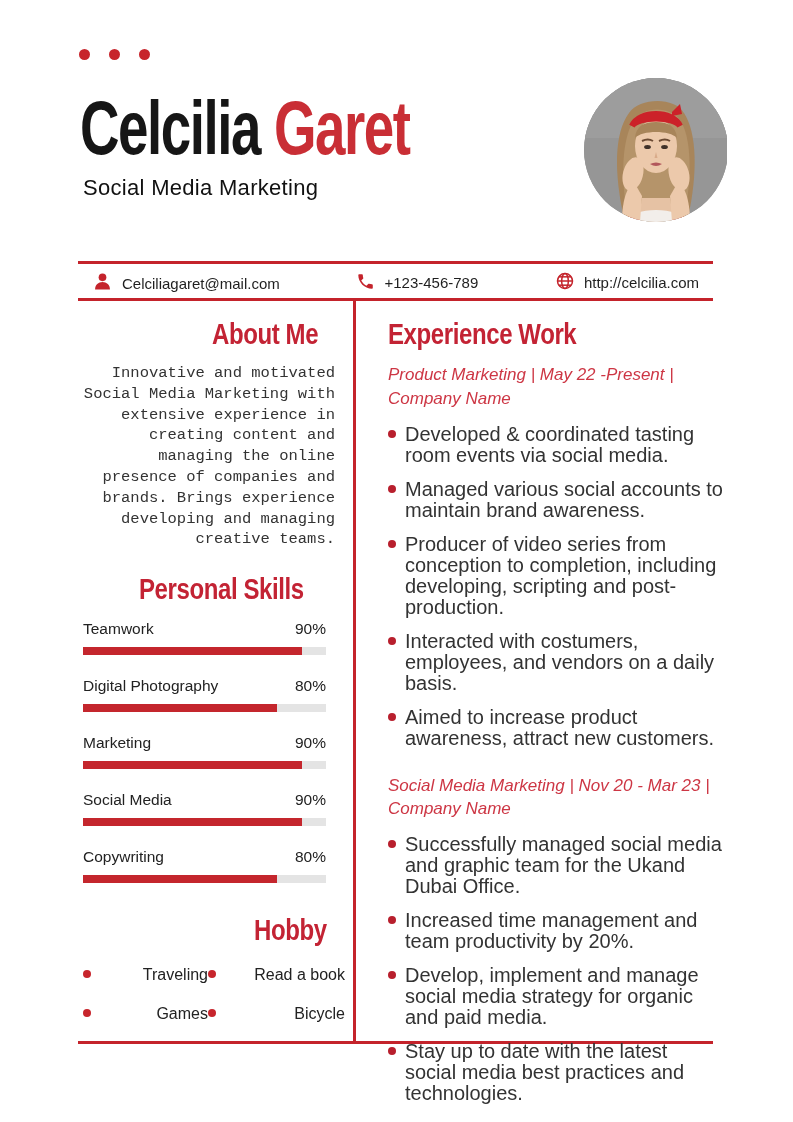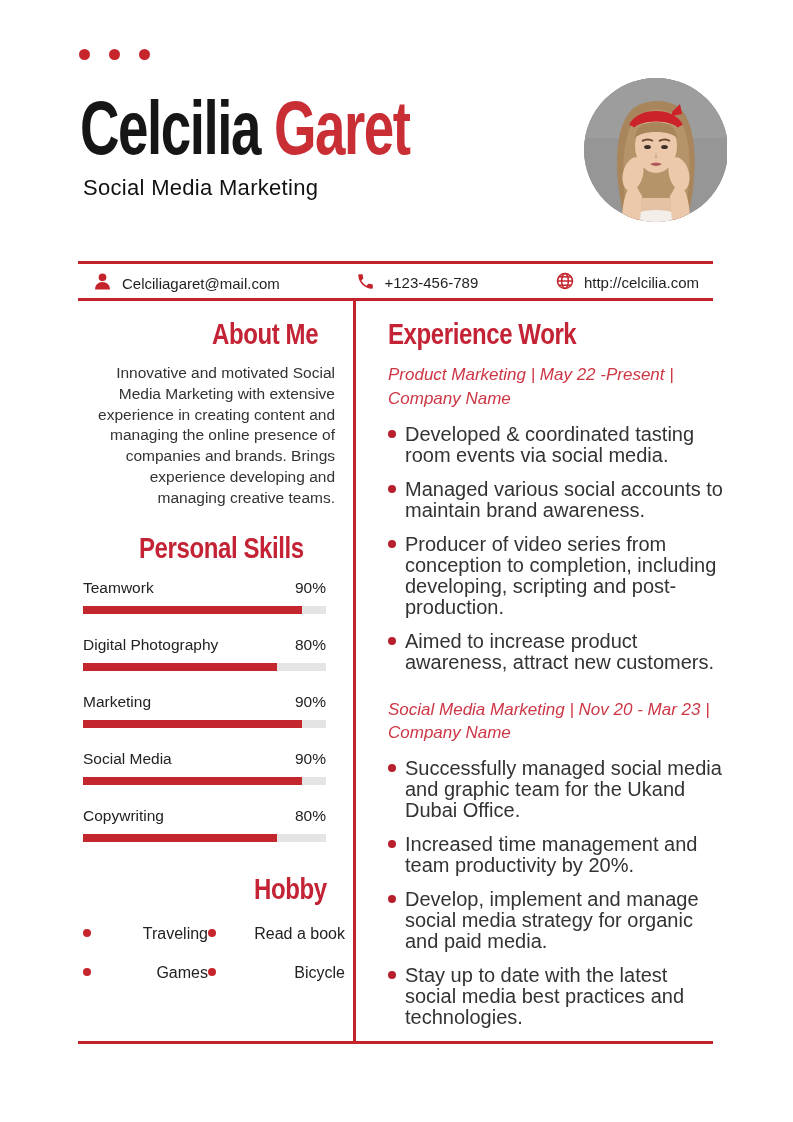--- a/index.html
+++ b/index.html
@@ -57,21 +57,21 @@
     font-size:30px;font-weight:700;color:#c32334;
     letter-spacing:-.5px;line-height:1.1;
     transform:scaleX(.8);transform-origin:0 50%;
     margin:0;white-space:nowrap;
   }
   .left-col .sec-title.first{margin-top:16px;}
   .right-col .sec-title{margin-top:16px;}
 
   .about-text{
     margin:13px 0 0 0;width:252px;
-    font-size:15.5px;line-height:20.8px;color:#333333;
+    font-size:15.5px;line-height:20.8px;color:#333333;font-family:Liberation Mono, monospace;
   }
 
   
   .skills-title{margin-top:22px;}
   .skill{margin-top:15px;width:243px;}
   .skill-row{display:flex;justify-content:space-between;align-items:baseline;
     font-size:15.5px;color:#222222;}
   .track{margin-top:9px;height:8px;background:#e4e4e4;width:100%;}
   .fill{height:8px;background:#c4262d;}
   .skill + .skill{margin-top:22px;}
@@ -246,20 +246,21 @@
   </div>
 
   <div class="right-col">
     <h2 class="sec-title">Experience Work</h2>
 
     <p class="job-head">Product Marketing | May 22 -Present | Company Name</p>
     <ul class="bullets">
       <li>Developed &amp; coordinated tasting room events via social media.</li>
       <li>Managed various social accounts to maintain brand awareness.</li>
       <li>Producer of video series from conception to completion, including developing, scripting and post-production.</li>
+      <li>Interacted with costumers, employees, and vendors on a daily basis.</li>
       <li>Aimed to increase product awareness, attract new customers.</li>
     </ul>
 
     <p class="job-head second">Social Media Marketing | Nov 20 - Mar 23 | Company Name</p>
     <ul class="bullets">
       <li>Successfully managed social media and graphic team for the Ukand Dubai Office.</li>
       <li>Increased time management and team productivity by 20%.</li>
       <li>Develop, implement and manage social media strategy for organic and paid media.</li>
       <li>Stay up to date with the latest social media best practices and technologies.</li>
     </ul>

